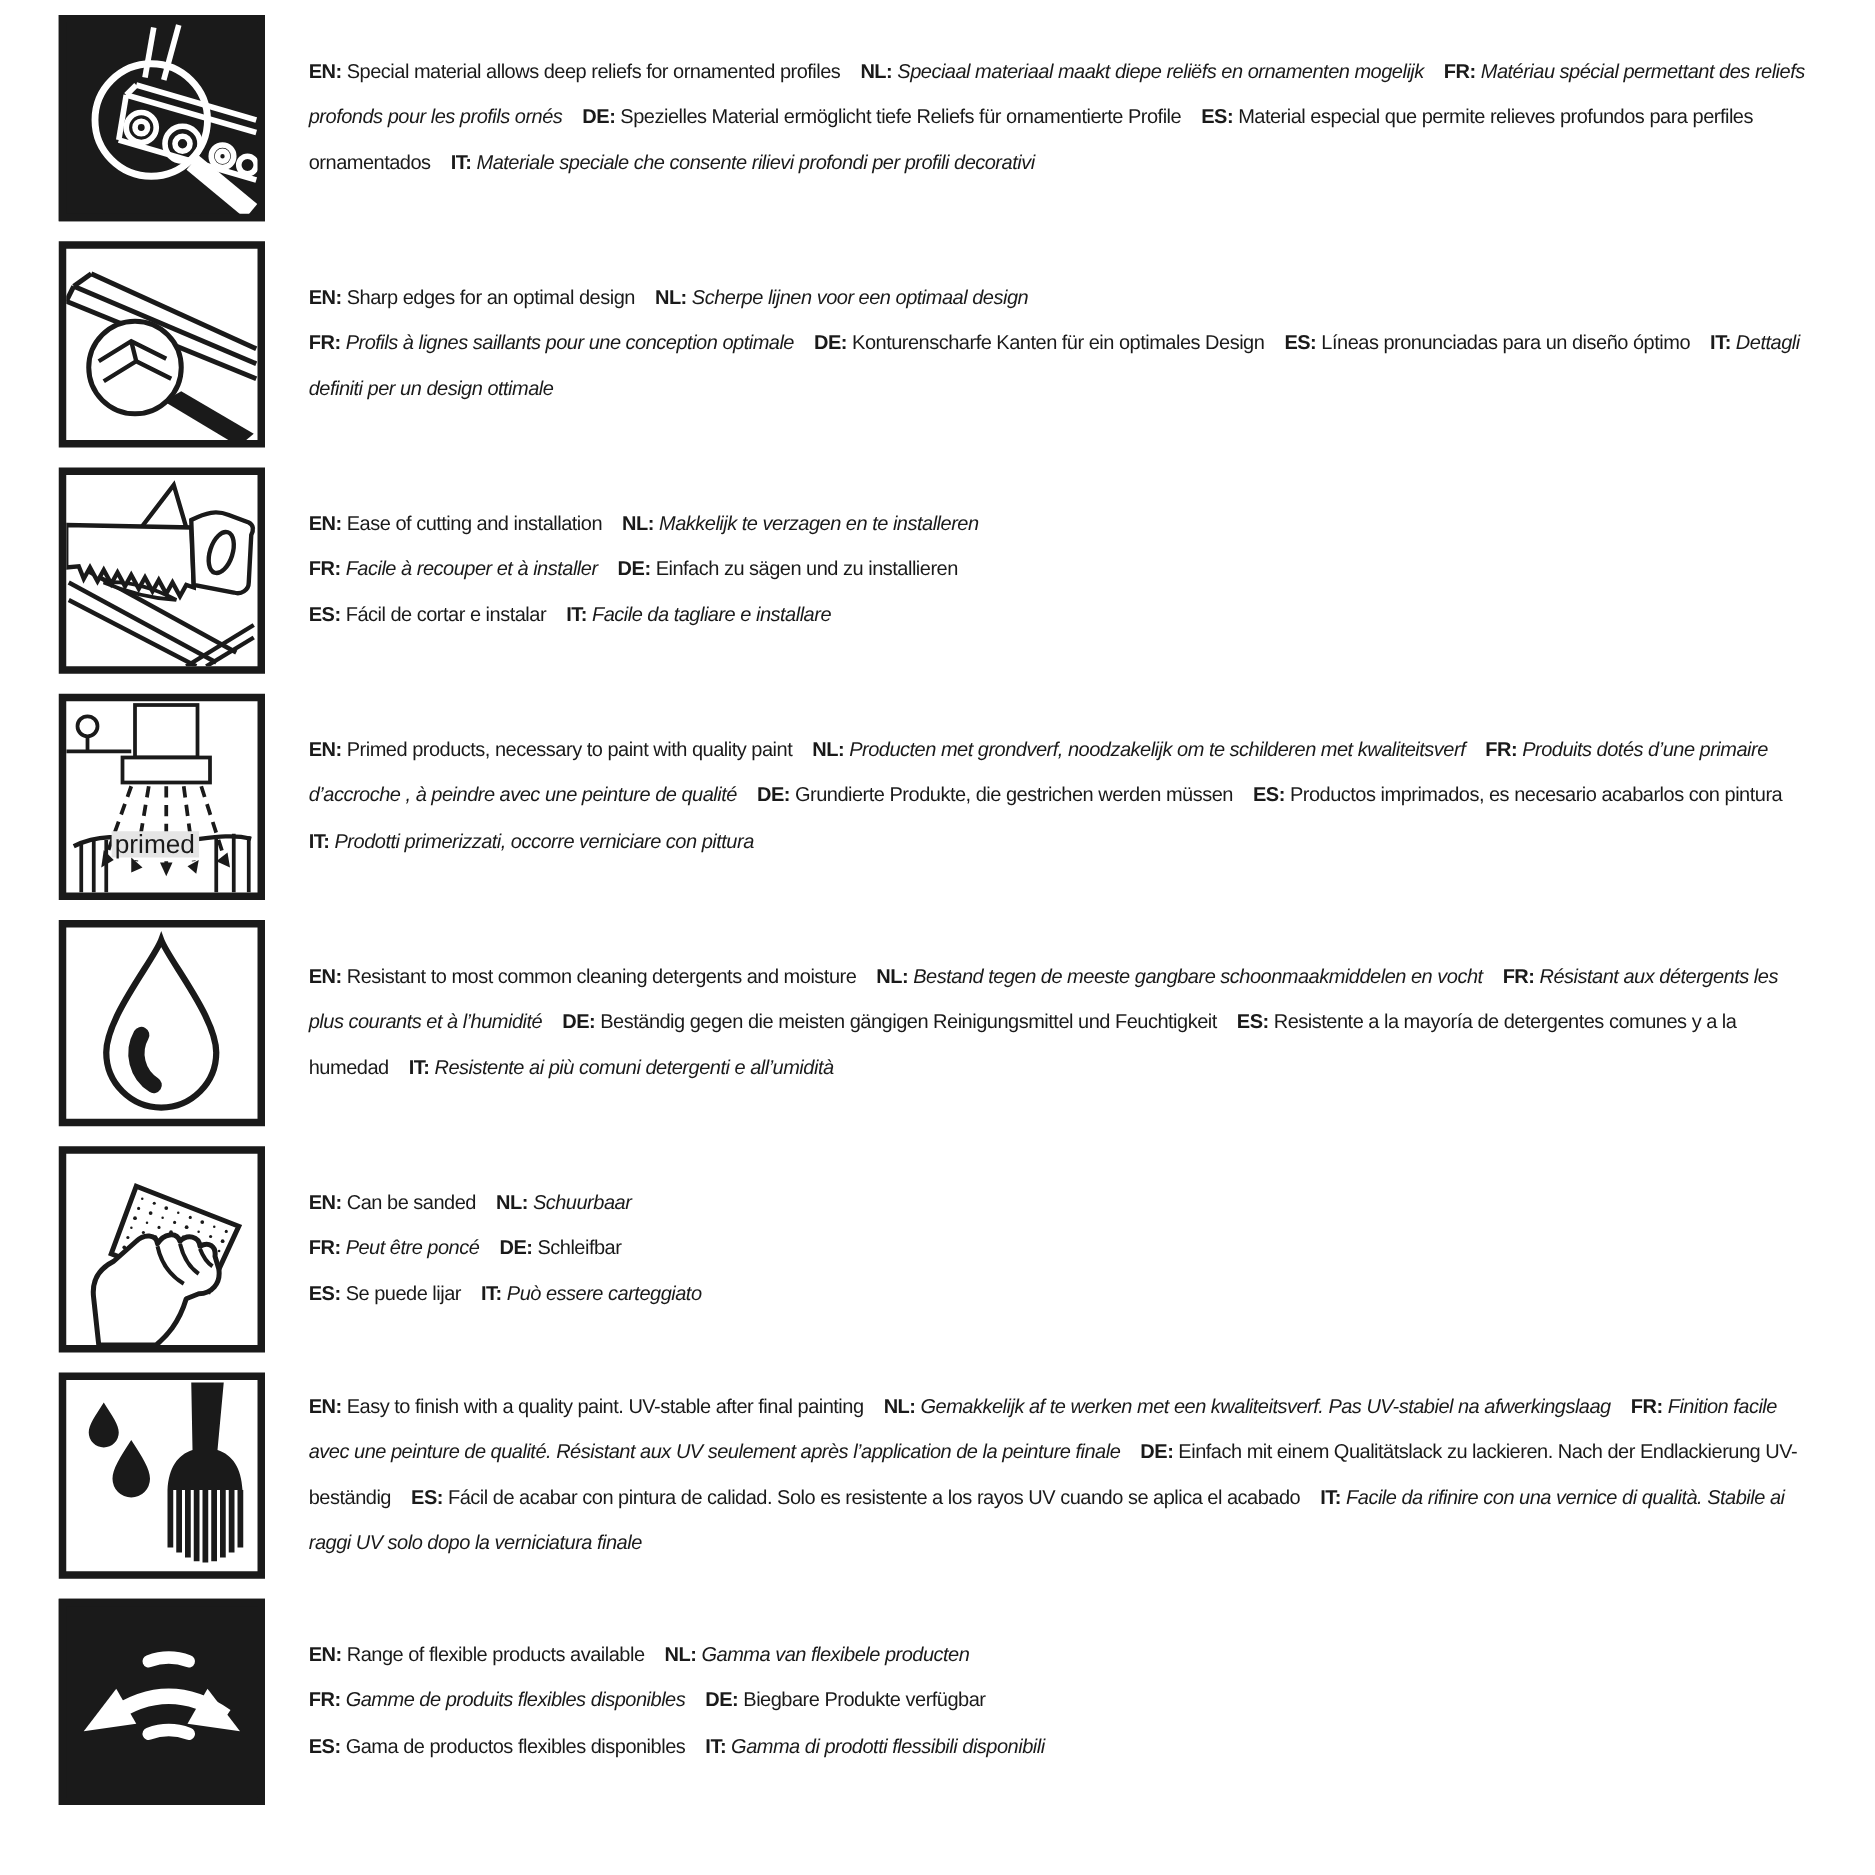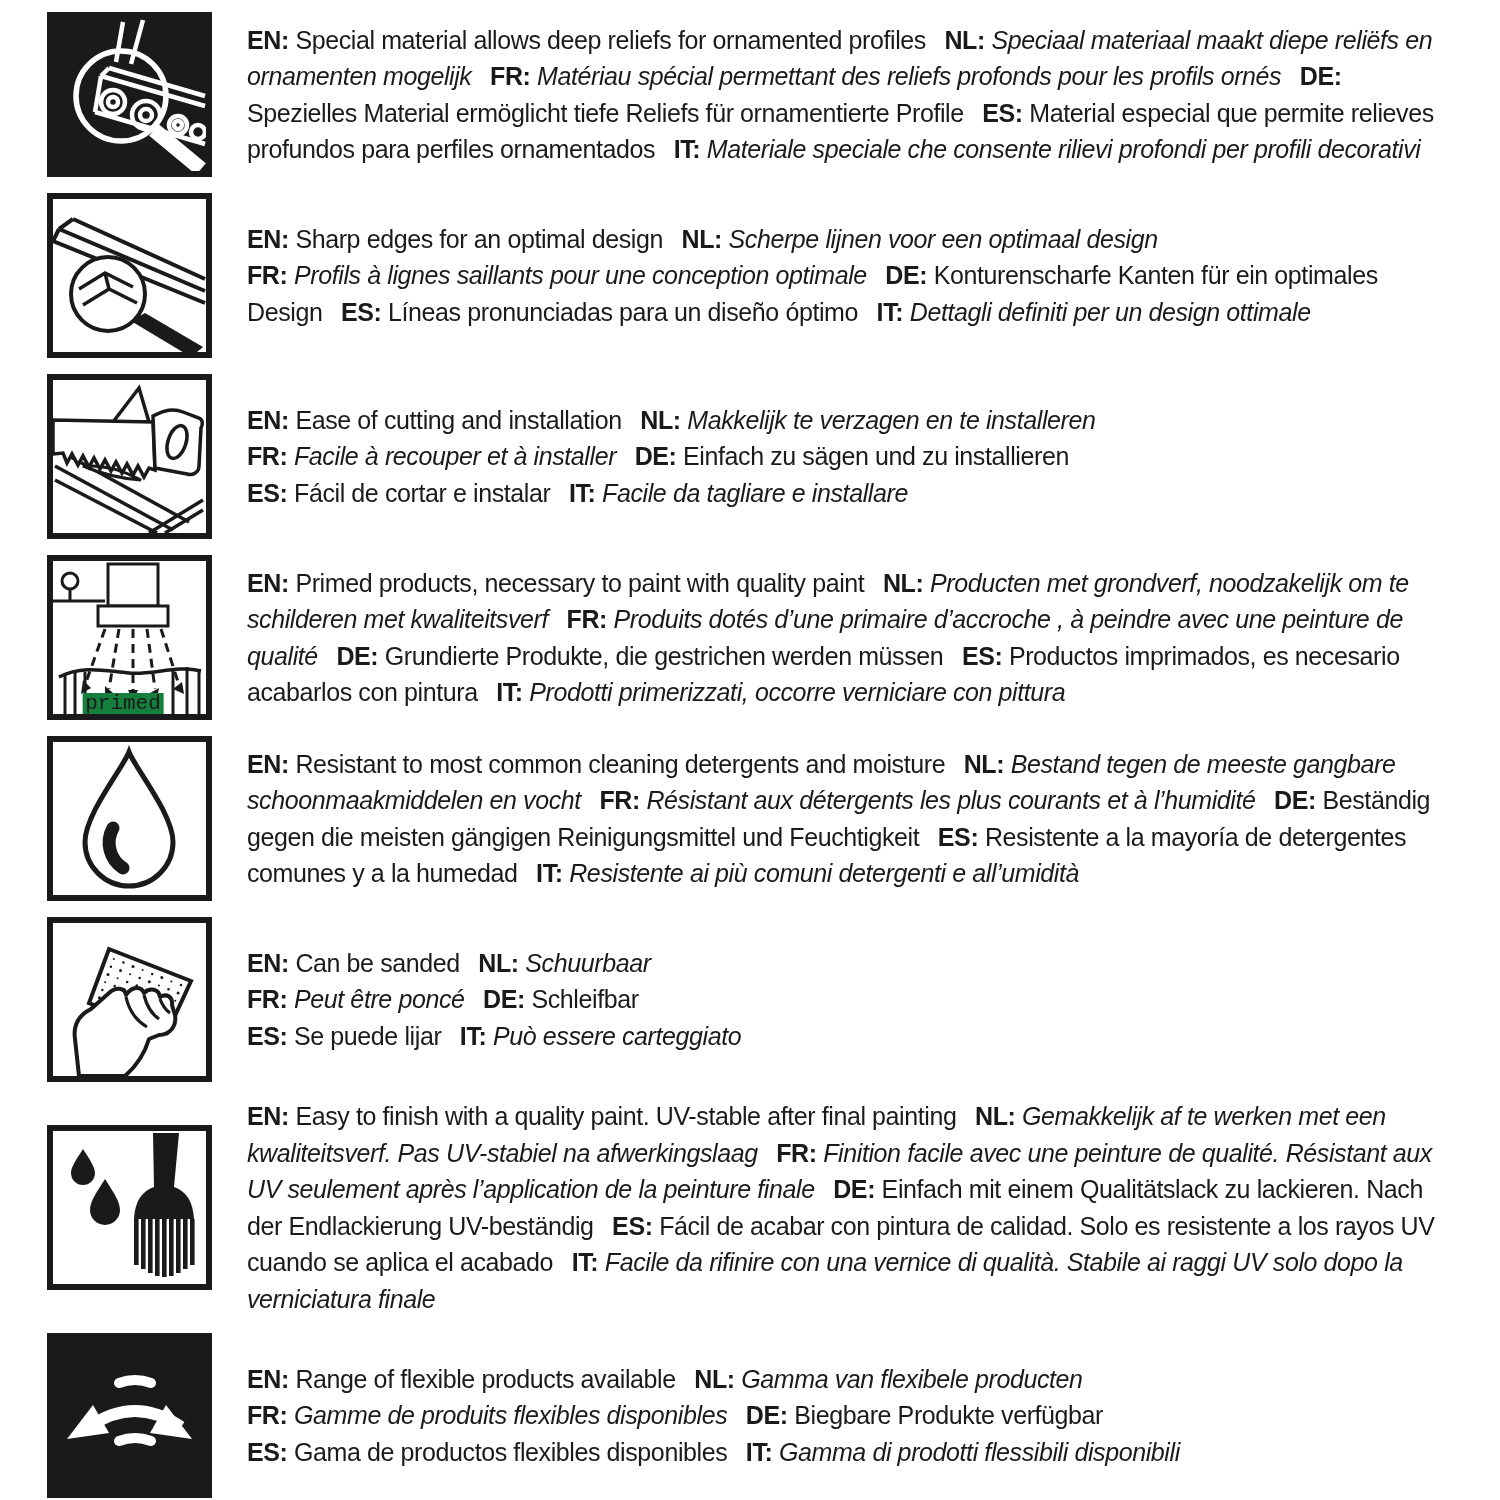--- a/index.html
+++ b/index.html
@@ -11,29 +11,29 @@
   #sheet{padding:12px 48px 0 47px;}
   .row{display:flex;align-items:center;margin-bottom:16px;}
   .icon-box{
     flex:0 0 165px;width:165px;height:165px;box-sizing:border-box;
     border:6px solid #1a1a1a;background:#ffffff;position:relative;
   }
   .icon-box.inverse{background:#1a1a1a;}
   .icon-box svg{display:block;width:100%;height:100%;}
   .desc{
     flex:1;margin:0 0 0 35px;max-width:1205px;
-    font-size:25px;line-height:36.5px;letter-spacing:-0.4px;
+    font-size:16px;line-height:36.5px;letter-spacing:-0.4px;
   }
   .seg{display:inline;margin-right:12px;}
   .lang{font-weight:bold;font-style:normal;}
   .seg.italic .val{font-style:italic;}
   .icon-caption{
-    position:absolute;left:50%;bottom:0;transform:translateX(-58%);
+    position:absolute;left:50%;bottom:28px;transform:translateX(-58%);
     font-size:21px;line-height:1;letter-spacing:0;color:#1a1a1a;
-    background:#15803d;padding:0 3px;font-family:Liberation Mono, monospace;
+    background:#e5e5e5;padding:0 3px;
   }
 </style>
 </head>
 <body>
 
 <div id="sheet">
   <section class="row">
     <div class="icon-box inverse">
         <svg viewBox="0 0 153 153">
           <g stroke="#ffffff" fill="none" stroke-width="4.5">

